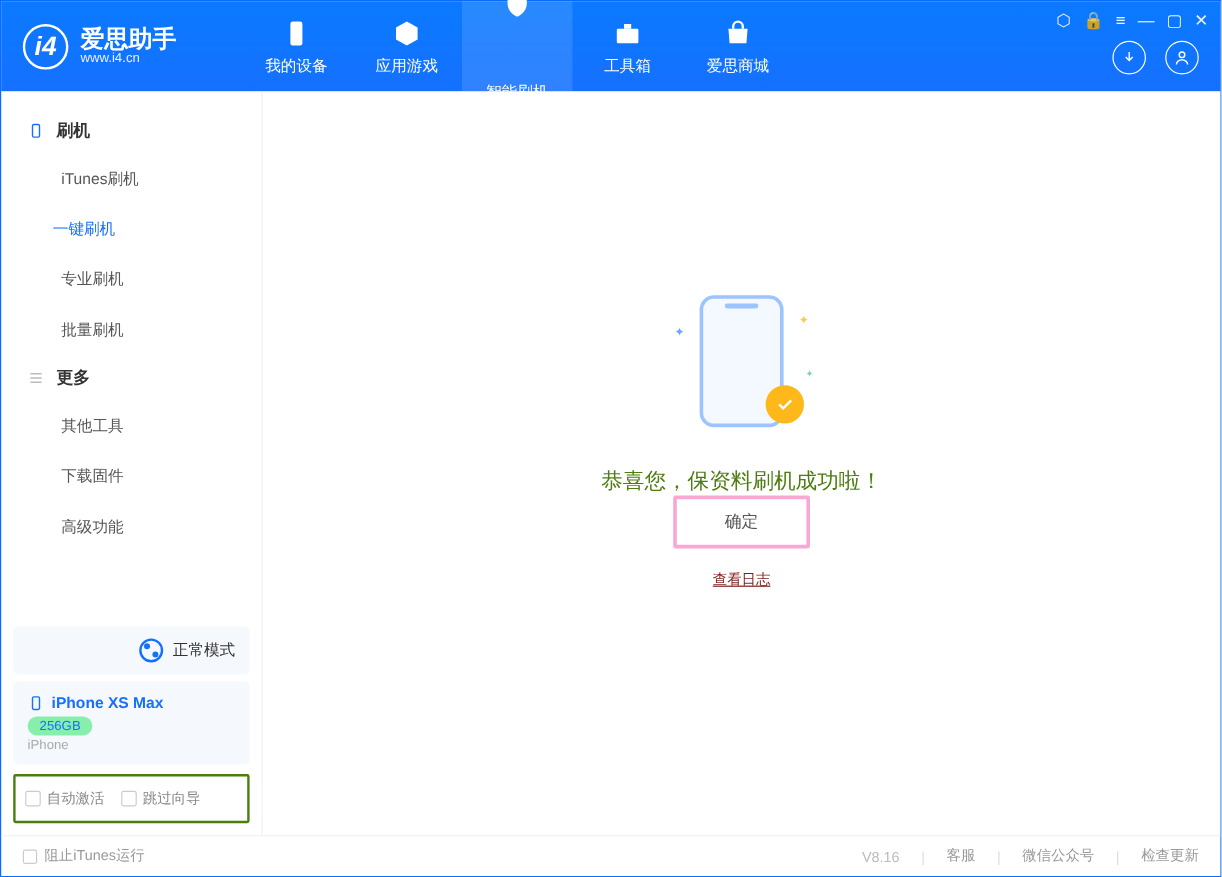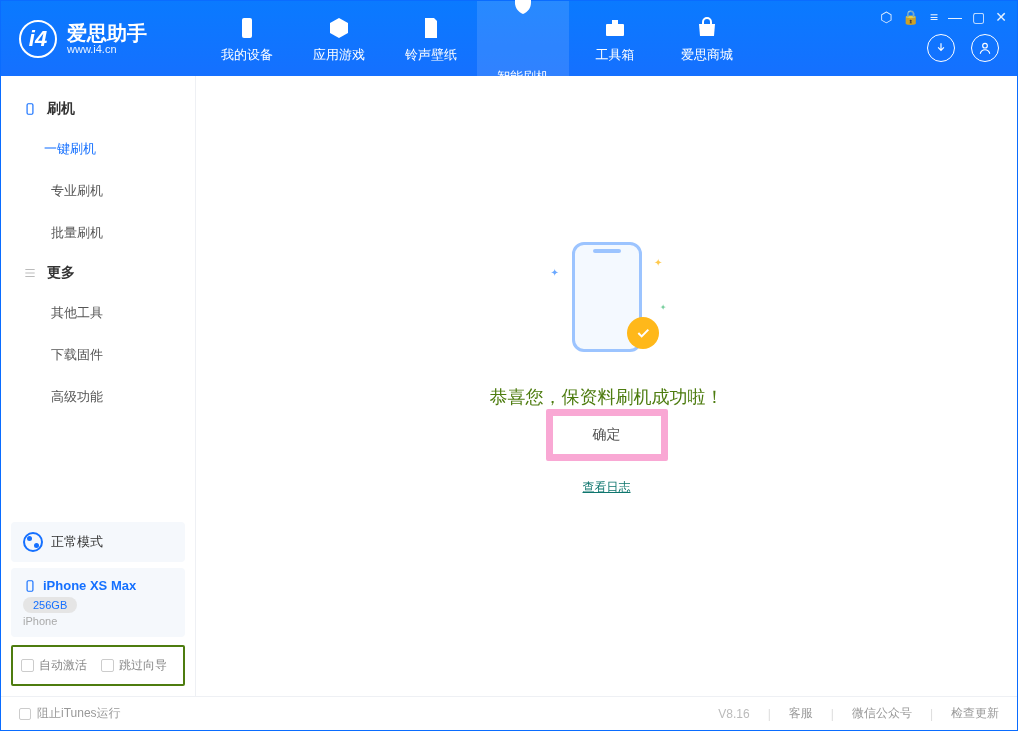--- a/index.html
+++ b/index.html
@@ -15,51 +15,51 @@
 .nav-item { width: 92px; display: flex; flex-direction: column; align-items: center; justify-content: center; font-size: 13px; cursor: pointer; }
 .nav-item.active { background: rgba(255,255,255,.12); gap: 48px; }
 .nav-item .nico { height: 28px; display: flex; align-items: center; justify-content: center; margin-bottom: 4px; }
 .nav-item svg { width: 24px; height: 24px; fill: #fff; }
 .win-ctrl { position: absolute; right: 10px; top: 8px; display: flex; gap: 10px; color: #fff; font-size: 14px; align-items: center; }
 .win-ctrl span { cursor: pointer; opacity: .9; }
 .right-icons { position: absolute; right: 18px; bottom: 14px; display: flex; gap: 16px; }
 .right-icons .circ { width: 28px; height: 28px; border: 1.8px solid #fff; border-radius: 50%; display: flex; align-items: center; justify-content: center; cursor: pointer; }
 .right-icons svg { width: 14px; height: 14px; fill: none; stroke: #fff; stroke-width: 2; }
 .body { flex: 1; display: flex; overflow: hidden; }
-.sidebar { width: 195px; border-right: 1px solid #eef0f4; display: flex; flex-direction: column; }
+.sidebar { width: 218px; border-right: 1px solid #eef0f4; display: flex; flex-direction: column; }
 .side-scroll { flex: 1; padding-top: 14px; overflow: auto; }
 .side-group-title { display: flex; align-items: center; padding: 10px 22px; font-size: 14px; color: #333; font-weight: 600; }
 .side-group-title svg { width: 14px; height: 14px; margin-right: 10px; }
 .side-item { padding: 12px 22px 12px 50px; font-size: 13px; color: #555; cursor: pointer; }
 .side-item.active { color: #1570ff; padding-left: 43px; }
 .side-bottom { padding: 0; }
-.mode-card, .device-card { background: #f5f8fc; margin: 6px 10px; border-radius: 4px; padding: 10px 12px; font-size: 13px; color: #333; }
+.mode-card, .device-card { background: #f5f8fc; margin: 6px 10px; border-radius: 4px; padding: 10px 12px; font-size: 13px; color: #333; justify-content: flex-end; }
 .mode-card { display: flex; align-items: center; }
 .mode-card .mico { width: 20px; height: 20px; border: 2px solid #1570ff; border-radius: 50%; margin-right: 8px; position: relative; }
 .mode-card .mico::before, .mode-card .mico::after { content: ""; position: absolute; width: 5px; height: 5px; background: #1570ff; border-radius: 50%; }
 .mode-card .mico::before { top: 2px; left: 2px; }
 .mode-card .mico::after { bottom: 2px; right: 2px; }
 .device-card .dname { color: #1570ff; font-weight: 600; display: flex; align-items: center; }
 .device-card .dname svg { width: 14px; height: 14px; margin-right: 6px; stroke: #1570ff; fill: none; stroke-width: 2; }
-.device-card .badge { display: inline-block; background: #e5e5e5; color: #1570ff; border-radius: 10px; padding: 2px 10px; font-size: 11px; margin-top: 4px; }
+.device-card .badge { display: inline-block; background: #86efac; color: #1570ff; border-radius: 10px; padding: 2px 10px; font-size: 11px; margin-top: 4px; }
 .device-card .dtype { color: #aaa; font-size: 11px; margin-top: 2px; }
 .checkbox-row { border: 2px solid #4d7c0f; margin: 8px 10px 10px; padding: 10px 8px; display: flex; gap: 14px; font-size: 12px; color: #888; border-radius: 2px; }
 .checkbox-row label { display: flex; align-items: center; cursor: pointer; }
 .checkbox-row .cb { width: 13px; height: 13px; border: 1px solid #ccc; margin-right: 5px; border-radius: 2px; }
 .main { flex: 1; display: flex; flex-direction: column; align-items: center; justify-content: center; background: #fff; }
 .illus { width: 120px; height: 120px; position: relative; margin-bottom: 28px; margin-top: -40px; }
 .phone-shape { width: 70px; height: 110px; border: 3px solid #9cc4ff; border-radius: 12px; position: absolute; left: 25px; top: 5px; background: #f4f9ff; }
 .phone-shape::before { content: ""; position: absolute; top: 4px; left: 50%; transform: translateX(-50%); width: 28px; height: 4px; background: #9cc4ff; border-radius: 3px; }
 .check-badge { width: 32px; height: 32px; background: #ffb81a; border-radius: 50%; position: absolute; right: 8px; bottom: 8px; display: flex; align-items: center; justify-content: center; }
 .check-badge svg { width: 16px; height: 16px; stroke: #fff; fill: none; stroke-width: 3; }
 .sparkle { position: absolute; font-size: 10px; color: #6aa8ff; }
 .sp1 { left: 4px; top: 30px; } .sp2 { right: 4px; top: 20px; color: #ffc94d; } .sp3 { right: 0; bottom: 45px; color: #7bd0a0; font-size: 8px; }
 .success-msg { font-size: 18px; color: #4d7c0f; }
-.ok-btn { border: 7px solid #f9a8d4; background: #fff; padding: 10px 40px; font-size: 14px; color: #555; cursor: pointer; border-radius: 2px; margin-bottom: 18px; }
-.log-link { font-size: 12px; color: #0f766e; cursor: pointer; text-decoration: underline; }
+.ok-btn { border: 3px solid #f9a8d4; background: #fff; padding: 10px 40px; font-size: 14px; color: #555; cursor: pointer; border-radius: 2px; margin-bottom: 18px; }
+.log-link { font-size: 12px; color: #7f1d1d; cursor: pointer; text-decoration: underline; }
 .footer { height: 34px; border-top: 1px solid #eef0f4; display: flex; align-items: center; padding: 0 18px; font-size: 12px; color: #999; }
 .footer .left { display: flex; align-items: center; }
 .footer .cb { width: 12px; height: 12px; border: 1px solid #ccc; margin-right: 6px; border-radius: 2px; }
 .footer .right { margin-left: auto; display: flex; gap: 18px; align-items: center; }
 .footer .right span { cursor: pointer; }
 .footer .ver { color: #bbb; }
 .footer .sep { color: #ddd; }
 </style>
 </head>
 <body>
@@ -83,28 +83,20 @@
         <span>我的设备</span>
       </div>
       <div class="nav-item">
         <div class="nico">
             <svg viewBox="0 0 24 24">
               <path d="M12 2l9 5v10l-9 5-9-5V7z"></path>
             </svg>
           </div>
         <span>应用游戏</span>
       </div>
-      <div class="nav-item">
-        <div class="nico">
-            <svg viewBox="0 0 24 24">
-              <path d="M6 2h9l3 3v17H6z"></path>
-            </svg>
-          </div>
-        <span>铃声壁纸</span>
-      </div>
       <div class="nav-item active">
         <div class="nico">
             <svg viewBox="0 0 24 24">
               <path d="M12 2l8 3v6c0 5-3.5 9-8 11-4.5-2-8-6-8-11V5z"></path>
             </svg>
           </div>
         <span>智能刷机</span>
       </div>
       <div class="nav-item">
         <div class="nico">
@@ -150,20 +142,21 @@
 
   <div class="body">
     <div class="sidebar">
       <div class="side-scroll">
         <div class="side-group-title">
           <svg viewBox="0 0 24 24" fill="none" stroke="#1570ff" stroke-width="2">
               <rect x="7" y="3" width="10" height="18" rx="2"></rect>
             </svg>
           <span>刷机</span>
         </div>
+        <div class="side-item">iTunes刷机</div>
         <div class="side-item active">一键刷机</div>
         <div class="side-item">专业刷机</div>
         <div class="side-item">批量刷机</div>
 
         <div class="side-group-title">
           <svg viewBox="0 0 24 24" fill="none" stroke="#bbb" stroke-width="2">
               <path d="M4 6h16M4 12h16M4 18h16"></path>
             </svg>
           <span>更多</span>
         </div>

